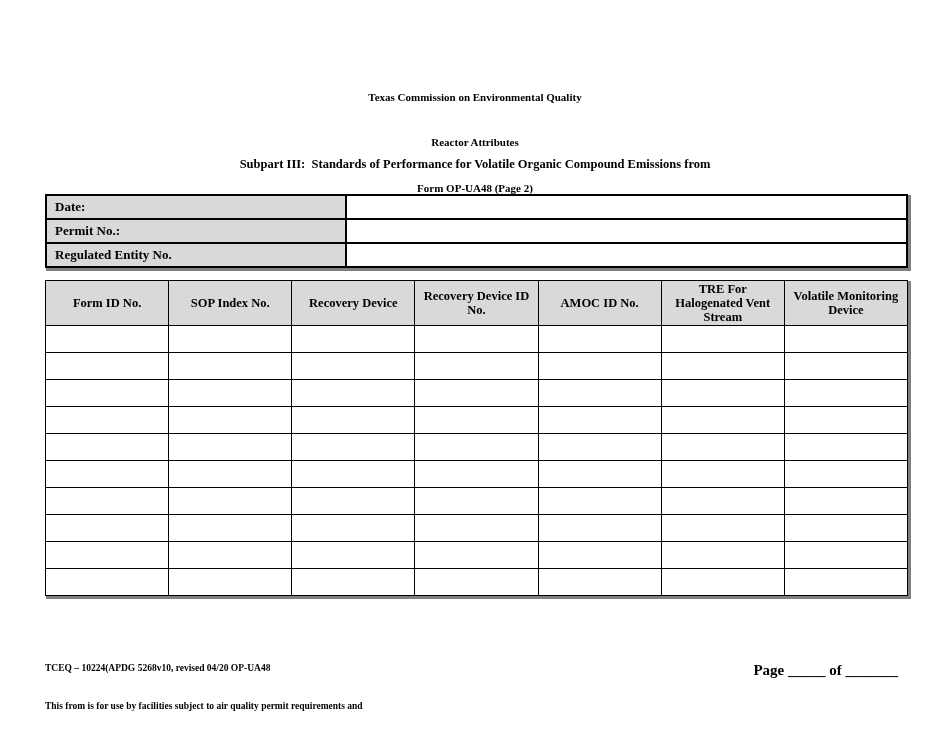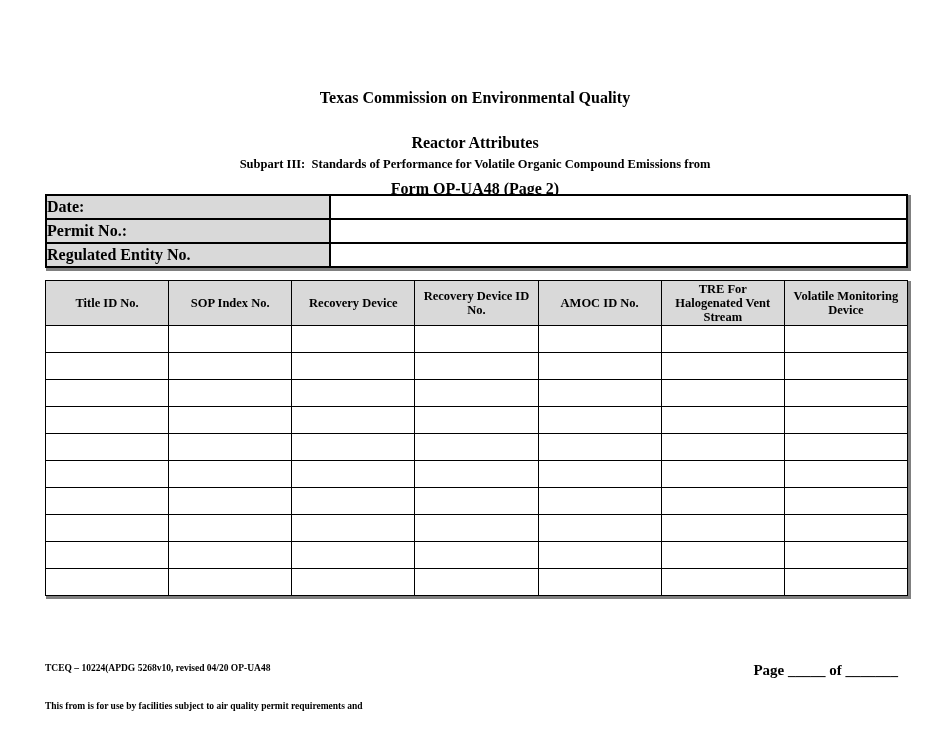--- a/index.html
+++ b/index.html
@@ -16,21 +16,21 @@
     font-weight: bold;
     color: #000000;
     overflow: hidden;
   }
   .title-block {
     position: absolute;
     top: 59px;
     left: 0;
     width: 100%;
     text-align: center;
-    font-size: 16px;
+    font-size: 11px;
     line-height: 15.3px;
     white-space: pre-wrap;
   }
   .subtitle-block {
     position: absolute;
     top: 126px;
     left: 0;
     width: 100%;
     text-align: center;
     font-size: 12.5px;
@@ -46,22 +46,22 @@
     box-shadow: 2px 2px 0 1px var(--shadow-color, #808080);
     background: #ffffff;
   }
   .info-table {
     top: 194px;
   }
   .info-table th,
   .info-table td {
     border: 2px solid #000000;
     height: 20px;
-    font-size: 16px;
-    padding: 1px 0;
+    font-size: 13px;
+    padding: 1px 8px;
   }
   .info-table th {
     width: 282px;
     background: var(--label-bg, #d9d9d9);
     text-align: left;
     font-weight: bold;
   }
   .info-table td {
     background: #ffffff;
   }
@@ -134,21 +134,21 @@
         <tr>
           <th>Regulated Entity No.</th>
           <td></td>
         </tr>
       </tbody>
   </table>
 
   <table class="main-table">
     <thead>
       <tr id="main-head-row">
-          <th>Title ID No.</th>
+          <th>Form ID No.</th>
           <th>SOP Index No.</th>
           <th>Recovery Device</th>
           <th>Recovery Device ID No.</th>
           <th>AMOC ID No.</th>
           <th>TRE For Halogenated Vent Stream</th>
           <th>Volatile Monitoring Device</th>
         </tr>
     </thead>
     <tbody id="main-body">
         <tr>

